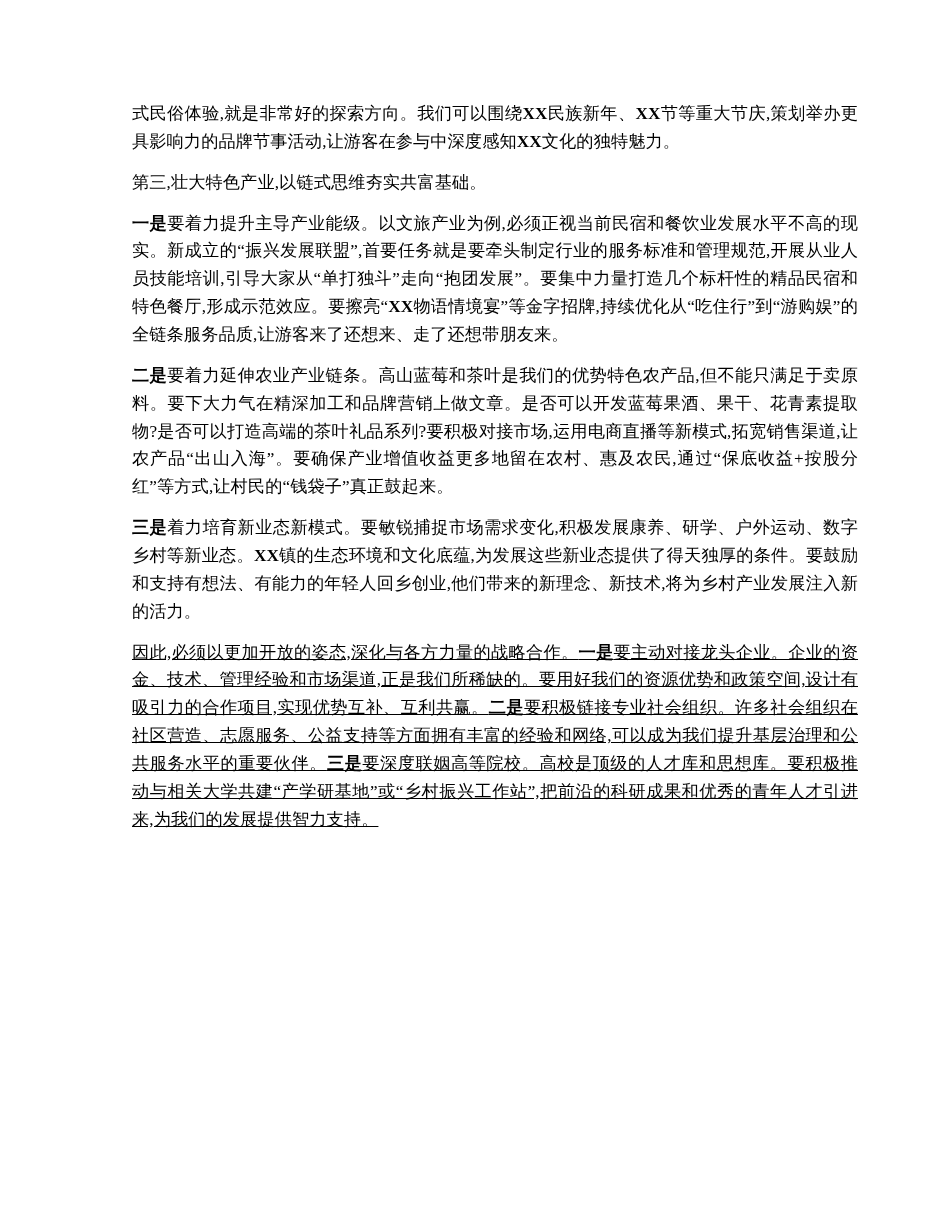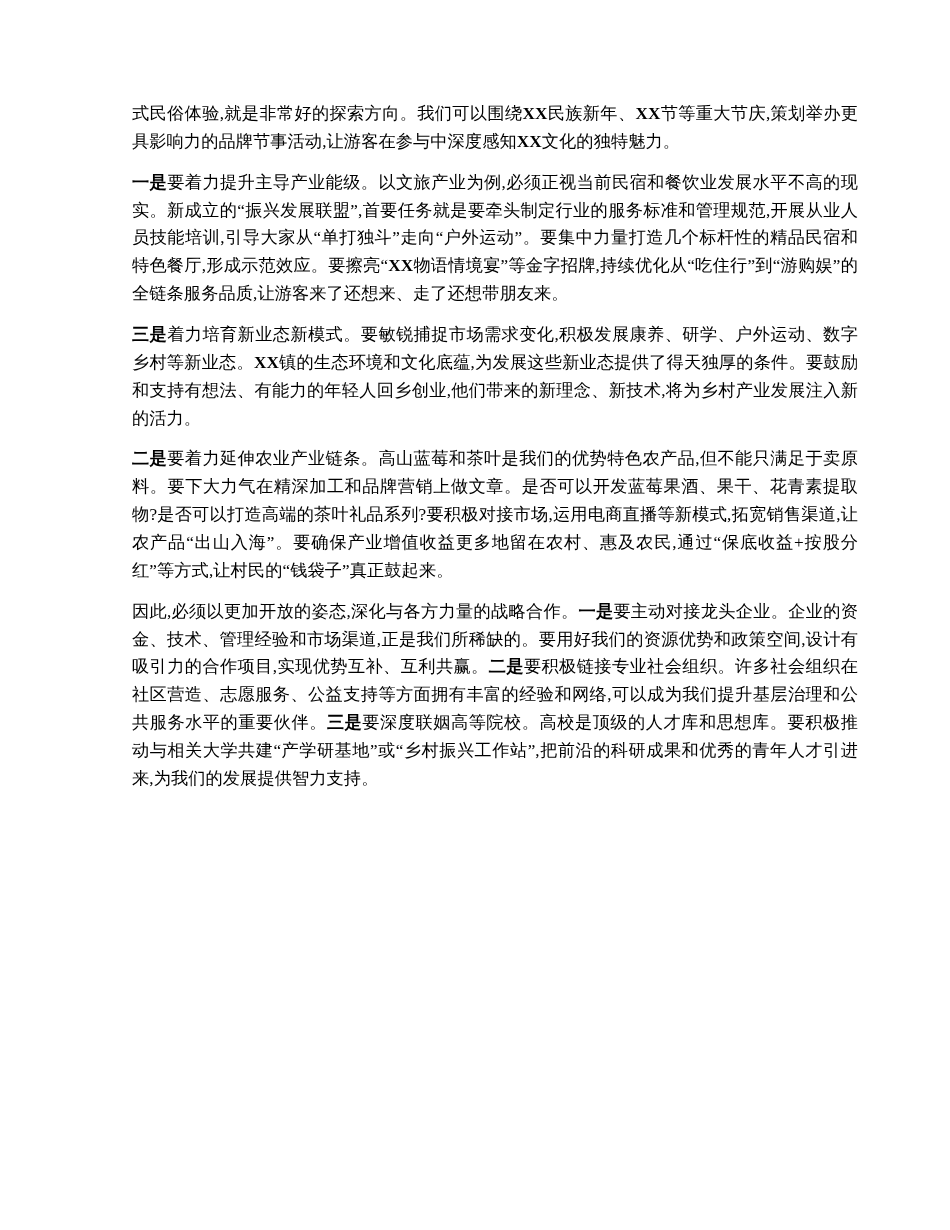--- a/index.html
+++ b/index.html
@@ -28,29 +28,31 @@
   p.para {
     margin: 0 0 13px 0;
     font-size: 17.2px;
     line-height: 1.62;
     text-align: justify;
     text-justify: inter-ideograph;
     letter-spacing: 0.1px;
   }
   p.para:last-child {
     margin-bottom: 0;
+    text-decoration: underline;
   }
   .b {
     font-weight: bold;
   }
 </style>
 </head>
 <body>
 
 <div id="page">
   <div class="doc-body">
       <p class="para"><span>式民俗体验,就是非常好的探索方向。我们可以围绕</span><span class="b">XX</span><span>民族新年、</span><span class="b">XX</span><span>节等重大节庆,策划举办更具影响力的品牌节事活动,让游客在参与中深度感知</span><span class="b">XX</span><span>文化的独特魅力。</span></p>
-      <p class="para"><span class="b">一是</span><span>要着力提升主导产业能级。以文旅产业为例,必须正视当前民宿和餐饮业发展水平不高的现实。新成立的“振兴发展联盟”,首要任务就是要牵头制定行业的服务标准和管理规范,开展从业人员技能培训,引导大家从“单打独斗”走向“户外运动”。要集中力量打造几个标杆性的精品民宿和特色餐厅,形成示范效应。要擦亮“</span><span class="b">XX</span><span>物语情境宴”等金字招牌,持续优化从“吃住行”到“游购娱”的全链条服务品质,让游客来了还想来、走了还想带朋友来。</span></p>
+      <p class="para"><span>第三,壮大特色产业,以链式思维夯实共富基础。</span></p>
+      <p class="para"><span class="b">一是</span><span>要着力提升主导产业能级。以文旅产业为例,必须正视当前民宿和餐饮业发展水平不高的现实。新成立的“振兴发展联盟”,首要任务就是要牵头制定行业的服务标准和管理规范,开展从业人员技能培训,引导大家从“单打独斗”走向“抱团发展”。要集中力量打造几个标杆性的精品民宿和特色餐厅,形成示范效应。要擦亮“</span><span class="b">XX</span><span>物语情境宴”等金字招牌,持续优化从“吃住行”到“游购娱”的全链条服务品质,让游客来了还想来、走了还想带朋友来。</span></p>
+      <p class="para"><span class="b">二是</span><span>要着力延伸农业产业链条。高山蓝莓和茶叶是我们的优势特色农产品,但不能只满足于卖原料。要下大力气在精深加工和品牌营销上做文章。是否可以开发蓝莓果酒、果干、花青素提取物?是否可以打造高端的茶叶礼品系列?要积极对接市场,运用电商直播等新模式,拓宽销售渠道,让农产品“出山入海”。要确保产业增值收益更多地留在农村、惠及农民,通过“保底收益+按股分红”等方式,让村民的“钱袋子”真正鼓起来。</span></p>
       <p class="para"><span class="b">三是</span><span>着力培育新业态新模式。要敏锐捕捉市场需求变化,积极发展康养、研学、户外运动、数字乡村等新业态。</span><span class="b">XX</span><span>镇的生态环境和文化底蕴,为发展这些新业态提供了得天独厚的条件。要鼓励和支持有想法、有能力的年轻人回乡创业,他们带来的新理念、新技术,将为乡村产业发展注入新的活力。</span></p>
-      <p class="para"><span class="b">二是</span><span>要着力延伸农业产业链条。高山蓝莓和茶叶是我们的优势特色农产品,但不能只满足于卖原料。要下大力气在精深加工和品牌营销上做文章。是否可以开发蓝莓果酒、果干、花青素提取物?是否可以打造高端的茶叶礼品系列?要积极对接市场,运用电商直播等新模式,拓宽销售渠道,让农产品“出山入海”。要确保产业增值收益更多地留在农村、惠及农民,通过“保底收益+按股分红”等方式,让村民的“钱袋子”真正鼓起来。</span></p>
       <p class="para"><span>因此,必须以更加开放的姿态,深化与各方力量的战略合作。</span><span class="b">一是</span><span>要主动对接龙头企业。企业的资金、技术、管理经验和市场渠道,正是我们所稀缺的。要用好我们的资源优势和政策空间,设计有吸引力的合作项目,实现优势互补、互利共赢。</span><span class="b">二是</span><span>要积极链接专业社会组织。许多社会组织在社区营造、志愿服务、公益支持等方面拥有丰富的经验和网络,可以成为我们提升基层治理和公共服务水平的重要伙伴。</span><span class="b">三是</span><span>要深度联姻高等院校。高校是顶级的人才库和思想库。要积极推动与相关大学共建“产学研基地”或“乡村振兴工作站”,把前沿的科研成果和优秀的青年人才引进来,为我们的发展提供智力支持。</span></p>
     </div>
 </div>
 
 </body></html>

